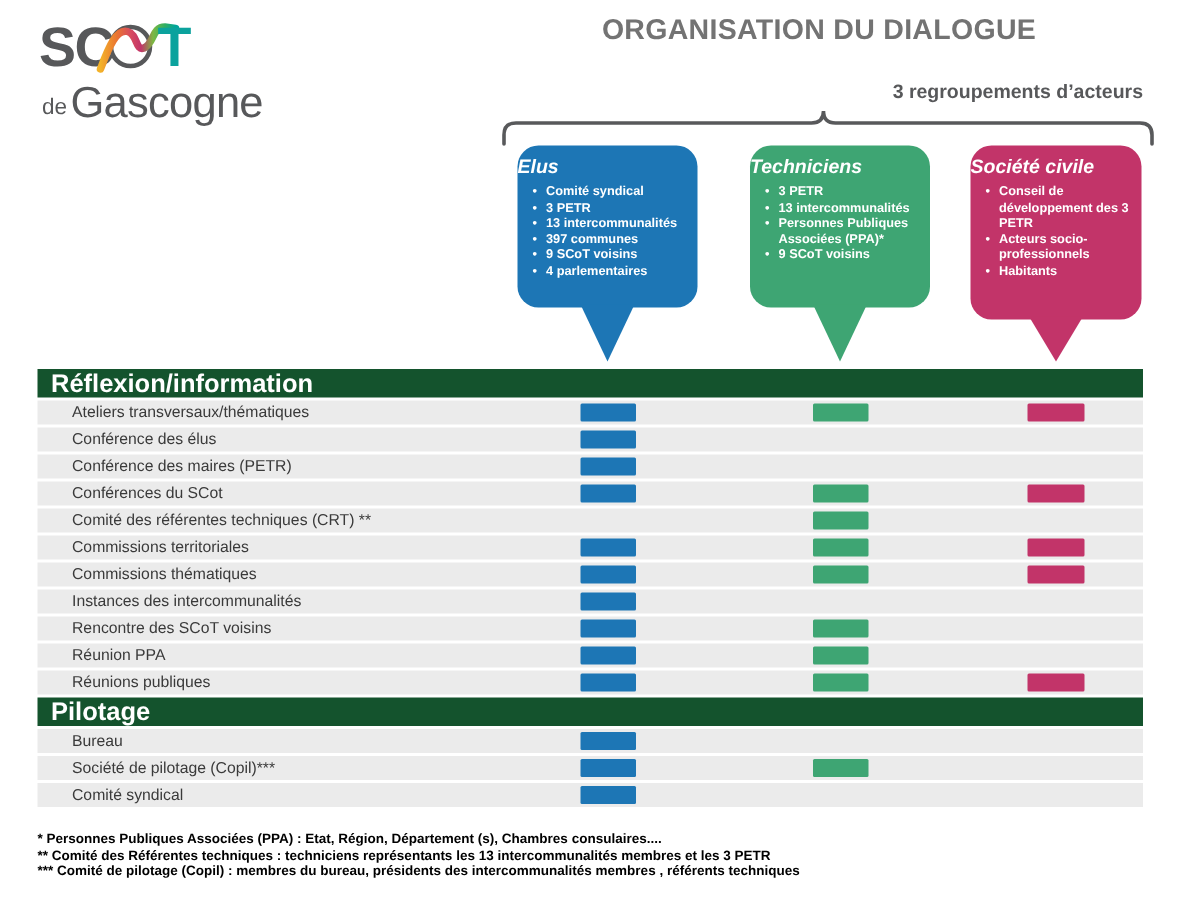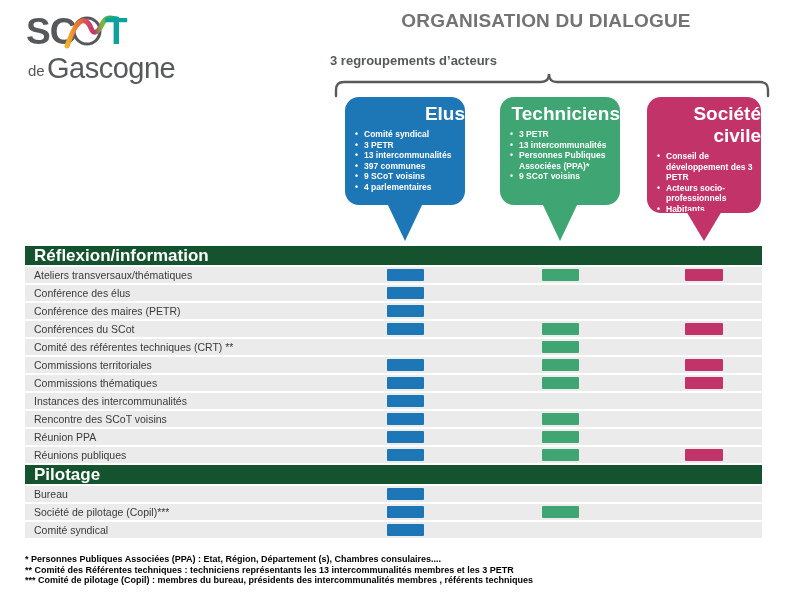--- a/index.html
+++ b/index.html
@@ -13,46 +13,46 @@
   .logo-sc { fill:#57585a; letter-spacing:-1px; }
   .logo-t { fill:#0ba29d; }
   .logo-o { fill:none; stroke:#57585a; stroke-width:3px; }
   .logo-swoosh { fill:none; stroke:url(#swooshGrad); stroke-width:5px; stroke-linecap:round; }
   .logo-de { fill:#57585a; font-size:15px; font-weight:400; }
   .logo-gascogne { fill:#57585a; font-size:29px; font-weight:400; letter-spacing:-0.5px; }
 
   
   .page-title { position:absolute; left:330px; top:10px; width:432px; text-align:center;
     font-size:19px; font-weight:600; color:#737373; letter-spacing:0.2px; }
-  .subtitle { position:absolute; left:330px; top:53px; width:432px; text-align:left;
+  .subtitle { position:absolute; left:330px; top:53px; width:432px; text-align:right;
     font-size:13px; font-weight:700; color:#57585a; }
   .brace { position:absolute; left:330px; top:68px; }
   .brace path { fill:none; stroke:#58595b; stroke-width:2.4px; stroke-linecap:round; }
 
   
   .bubble { position:absolute; top:97px; border-radius:14px; background:var(--c); color:#fff; }
   .bubble-elus { left:345px; width:120px; height:108px; }
   .bubble-tech { left:500px; width:120px; height:108px; }
   .bubble-soc  { left:647px; width:114px; height:116px; }
-  .bubble-title { text-align:right; font-size:19px; font-weight:600; padding-top:6px; }
+  .bubble-title { text-align:left; font-size:13px; font-weight:600; padding-top:6px;font-style:italic; }
   .bubble-list { list-style:none; margin-top:4px; padding:0 5px 0 10px; }
   .bubble-list li { display:flex; font-size:8.5px; font-weight:600; line-height:10.5px; }
   .bubble-list .dot { width:9px; flex:0 0 9px; }
   .bubble-list .dot::before { content:"•"; }
   .tail { position:absolute; top:100%; left:50%; margin-left:-18px; margin-top:-2px;
     width:0; height:0; border-left:18px solid transparent; border-right:18px solid transparent;
     border-top:38px solid var(--c); }
   .bubble-soc .tail { border-top-width:30px; }
 
   
   .table { position:absolute; left:25px; top:246px; width:737px; }
   .sec { height:19px; background:#14532d; color:#ffffff; font-size:17px; font-weight:700;
     line-height:19px; padding-left:9px; margin-bottom:2px; }
   .row { position:relative; height:16px; background:#ebebeb; margin-bottom:2px;
-    font-size:10.5px; color:#3a3a3a; line-height:16px; padding-left:9px; }
+    font-size:10.5px; color:#3a3a3a; line-height:16px; padding-left:23px; }
   .bar { position:absolute; top:2px; height:12px; width:37px; border-radius:1px; }
   .bar-elus { left:362px; }
   .bar-techniciens { left:517px; }
   .bar-societe_civile { left:660px; width:38px; }
 
   
   .footnotes { position:absolute; left:25px; top:554px; color:#000000;
     font-size:9px; font-weight:600; line-height:10.5px; }
 </style>
 </head>

